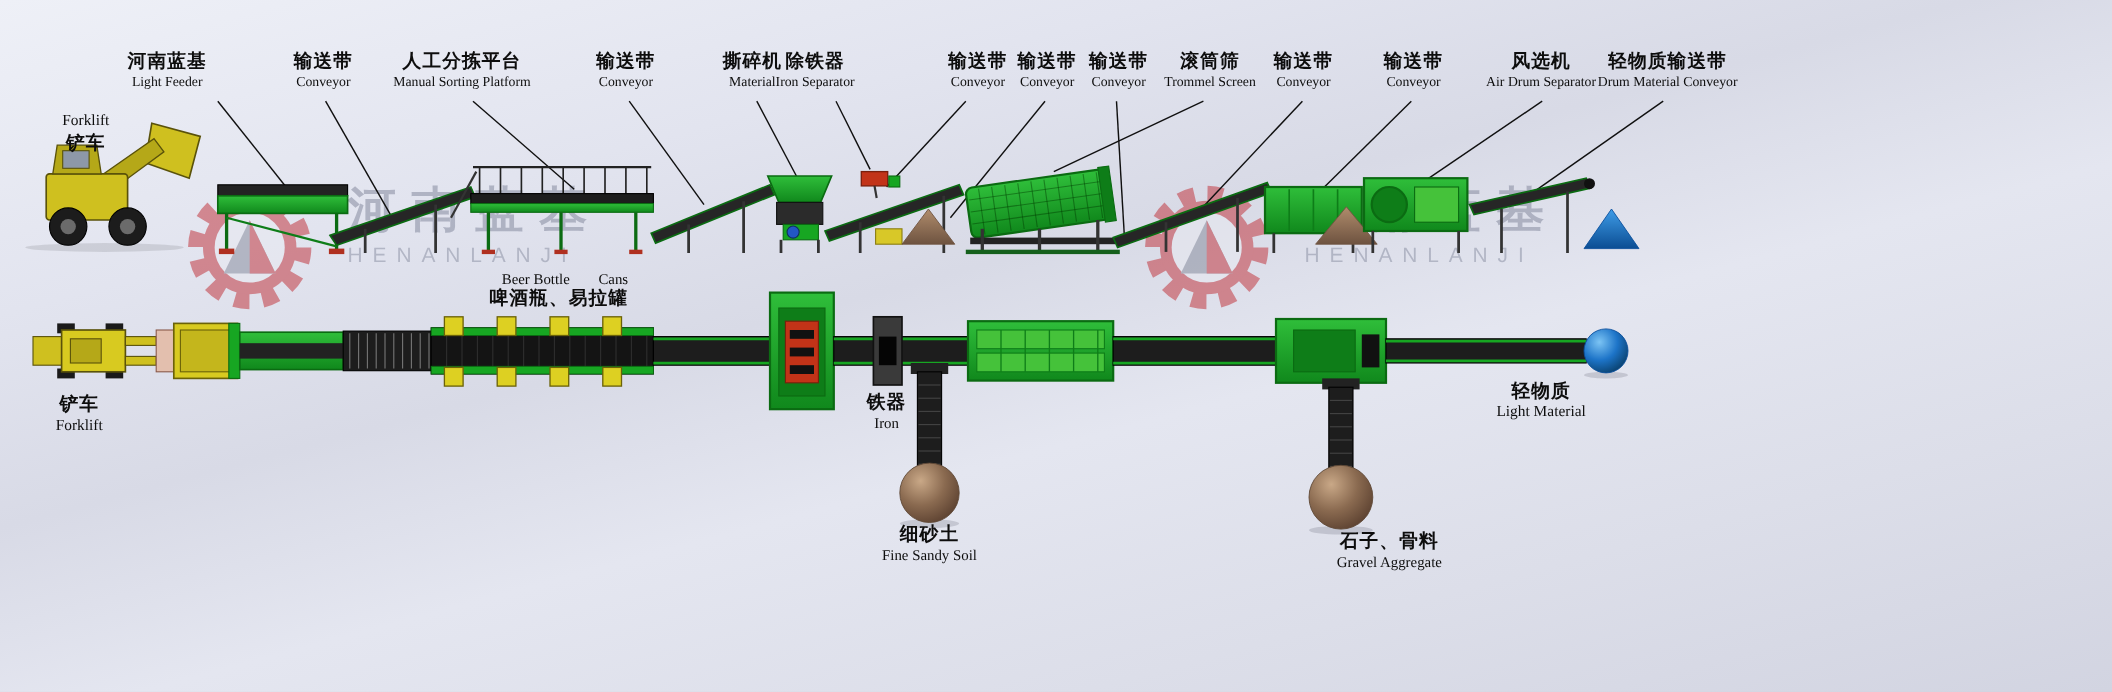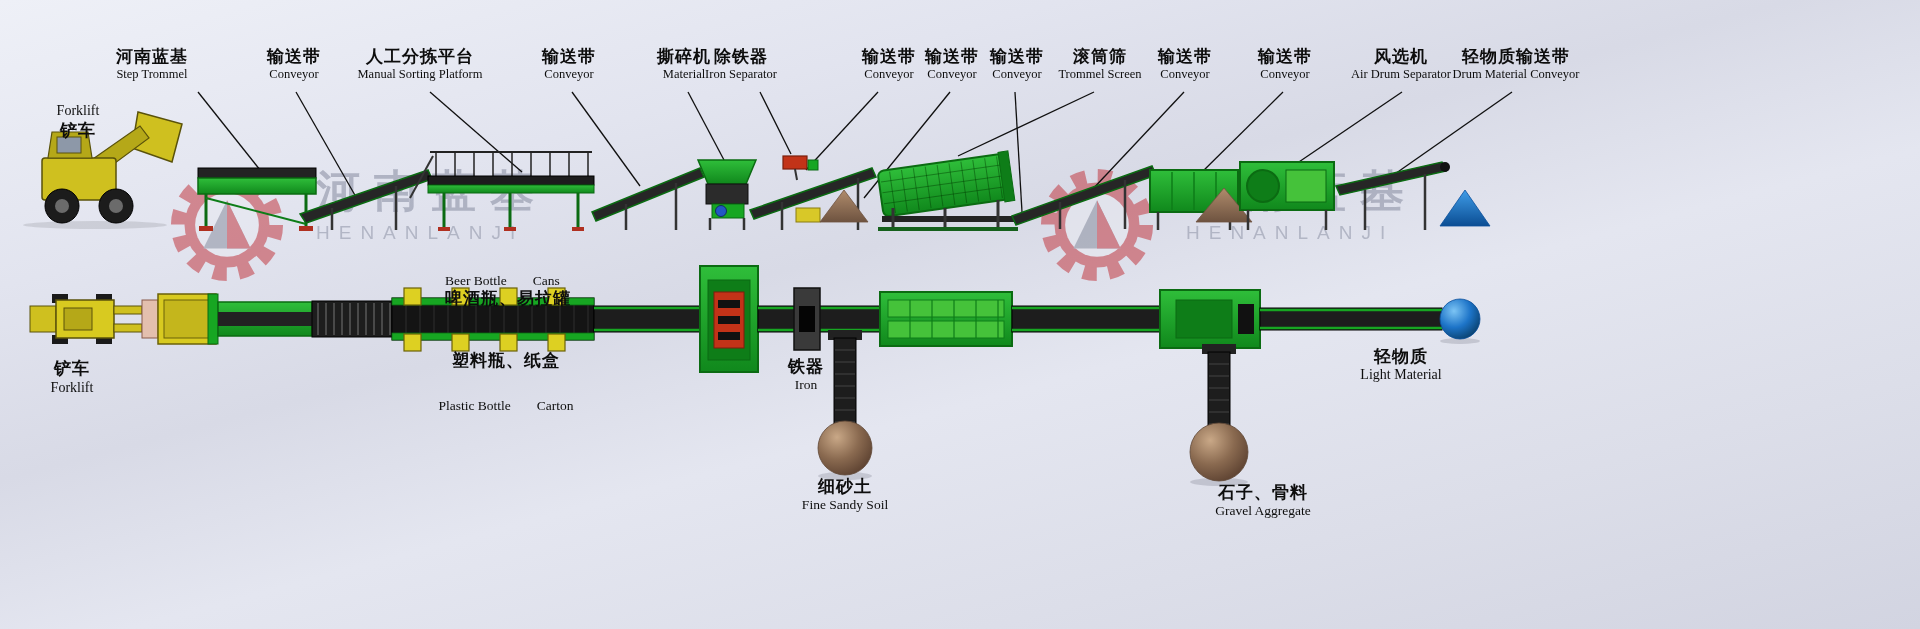--- a/index.html
+++ b/index.html
@@ -11,21 +11,21 @@
     font-family:"Liberation Sans","DejaVu Sans",sans-serif;
   }
   
   .tlabel{position:absolute;top:46px;transform:translateX(-50%);text-align:center;}
   .olabel{position:absolute;transform:translateX(-50%);text-align:center;}
   .zh{display:block;font-family:"DejaVu Sans","Liberation Sans",sans-serif;
       font-weight:700;font-size:17px;line-height:21px;color:#0d0d0d;
       letter-spacing:1px;white-space:nowrap;}
   .en{display:block;font-family:"Liberation Serif","DejaVu Serif",serif;
       font-size:12.5px;line-height:15px;color:#0d0d0d;white-space:nowrap;}
-  .en-pair{display:flex;gap:26px;justify-content:flex-start;margin-top:27px;}
+  .en-pair{display:flex;gap:26px;justify-content:flex-end;}
   .en-pair .en{display:inline-block;}
   
   .watermark{position:absolute;display:flex;align-items:flex-start;gap:30px;opacity:.55;}
   .wm-gear{width:118px;height:118px;display:block;}
   .wm-zh{font-family:"DejaVu Sans","Liberation Sans",sans-serif;font-weight:700;
          font-size:44px;letter-spacing:14px;color:#878ca0;line-height:50px;white-space:nowrap;}
   .wm-en{font-family:"Liberation Sans","DejaVu Sans",sans-serif;font-weight:400;
          font-size:19px;letter-spacing:9px;color:#8e93a6;margin-top:6px;white-space:nowrap;}
   
   #machines{position:absolute;left:0;top:0;width:1920px;height:629px;}
@@ -417,21 +417,21 @@
     </g>
 
     <g>
       <ellipse cx="1460" cy="341" rx="20" ry="3" fill="rgba(30,30,50,0.15)"></ellipse>
       <circle cx="1460" cy="319" r="20" fill="url(#ballBlue)" stroke="#0a4f9c" stroke-width="0.8"></circle>
     </g>
   </svg>
 
   <div class="tlabel" style="left:152px">
     <span class="zh">河南蓝基</span>
-    <span class="en">Step Trommel</span>
+    <span class="en">Light Feeder</span>
   </div>
   <div class="tlabel" style="left:294px">
     <span class="zh">输送带</span>
     <span class="en">Conveyor</span>
   </div>
   <div class="tlabel" style="left:420px">
     <span class="zh">人工分拣平台</span>
     <span class="en">Manual Sorting Platform</span>
   </div>
   <div class="tlabel" style="left:569px">
@@ -489,27 +489,20 @@
   </div>
 
   <div class="olabel" style="left:508px;top:246px">
     <span class="en-pair">
       <span class="en" style="font-size:13.5px">Beer Bottle</span>
       <span class="en" style="font-size:13.5px">Cans</span>
     </span>
     <span class="zh">啤酒瓶、易拉罐</span>
   </div>
 
-  <div class="olabel" style="left:506px;top:350px">
-    <span class="zh">塑料瓶、纸盒</span>
-    <span class="en-pair">
-      <span class="en" style="font-size:13.5px">Plastic Bottle</span>
-      <span class="en" style="font-size:13.5px">Carton</span>
-    </span>
-  </div>
 
   <div class="olabel" style="left:806px;top:356px">
     <span class="zh">铁器</span>
     <span class="en" style="font-size:13.5px">Iron</span>
   </div>
 
   <div class="olabel" style="left:845px;top:476px">
     <span class="zh">细砂土</span>
     <span class="en" style="font-size:13.5px">Fine Sandy Soil</span>
   </div>

